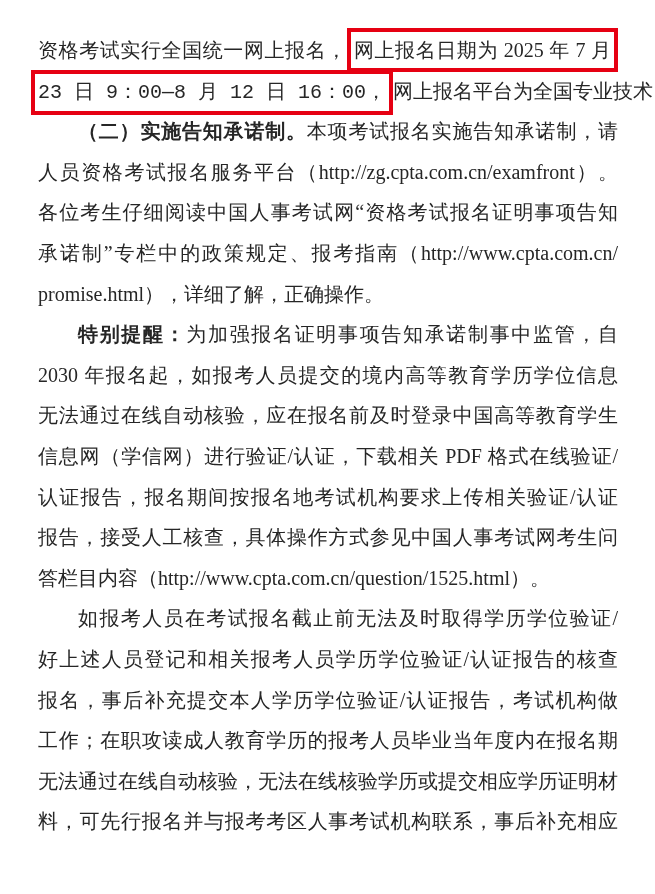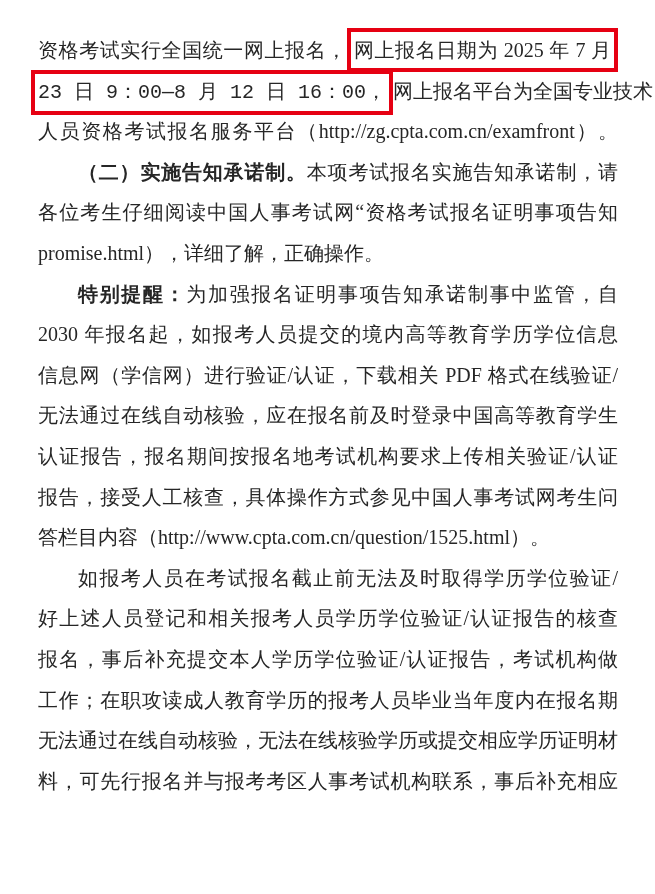--- a/index.html
+++ b/index.html
@@ -47,28 +47,29 @@
     margin-left: -7px;
     font-family: Liberation Mono, monospace;
   }
 </style>
 </head>
 <body style="background: rgb(255, 255, 255);">
 
 <div class="textblock" id="textblock">
     <div class="line"><span class="">资格考试实行全国统一网上报名，</span><span class=" hl">网上报名日期为 2025 年 7 月</span></div>
     <div class="line"><span class=" hl">23 日 9：00—8 月 12 日 16：00，</span><span class="">网上报名平台为全国专业技术</span></div>
+    <div class="line indent"><span class="b">（二）实施告知承诺制。</span><span class="">本项考试报名实施告知承诺制，请</span></div>
     <div class="line"><span class="">人员资格考试报名服务平台（http://zg.cpta.com.cn/examfront）。</span></div>
-    <div class="line indent"><span class="b">（二）实施告知承诺制。</span><span class="">本项考试报名实施告知承诺制，请</span></div>
     <div class="line"><span class="">各位考生仔细阅读中国人事考试网“资格考试报名证明事项告知</span></div>
+    <div class="line"><span class="">承诺制”专栏中的政策规定、报考指南（http://www.cpta.com.cn/</span></div>
     <div class="line para-end"><span class="">promise.html），详细了解，正确操作。</span></div>
     <div class="line indent"><span class="b">特别提醒：</span><span class="">为加强报名证明事项告知承诺制事中监管，自</span></div>
     <div class="line"><span class="">2030 年报名起，如报考人员提交的境内高等教育学历学位信息</span></div>
+    <div class="line"><span class="">无法通过在线自动核验，应在报名前及时登录中国高等教育学生</span></div>
     <div class="line"><span class="">信息网（学信网）进行验证/认证，下载相关 PDF 格式在线验证/</span></div>
-    <div class="line"><span class="">无法通过在线自动核验，应在报名前及时登录中国高等教育学生</span></div>
     <div class="line"><span class="">认证报告，报名期间按报名地考试机构要求上传相关验证/认证</span></div>
     <div class="line"><span class="">报告，接受人工核查，具体操作方式参见中国人事考试网考生问</span></div>
     <div class="line para-end"><span class="">答栏目内容（http://www.cpta.com.cn/question/1525.html）。</span></div>
     <div class="line indent"><span class="">如报考人员在考试报名截止前无法及时取得学历学位验证/</span></div>
     <div class="line"><span class="">好上述人员登记和相关报考人员学历学位验证/认证报告的核查</span></div>
     <div class="line"><span class="">报名，事后补充提交本人学历学位验证/认证报告，考试机构做</span></div>
     <div class="line"><span class="">工作；在职攻读成人教育学历的报考人员毕业当年度内在报名期</span></div>
     <div class="line"><span class="">无法通过在线自动核验，无法在线核验学历或提交相应学历证明材</span></div>
     <div class="line"><span class="">料，可先行报名并与报考考区人事考试机构联系，事后补充相应</span></div>
   </div>

